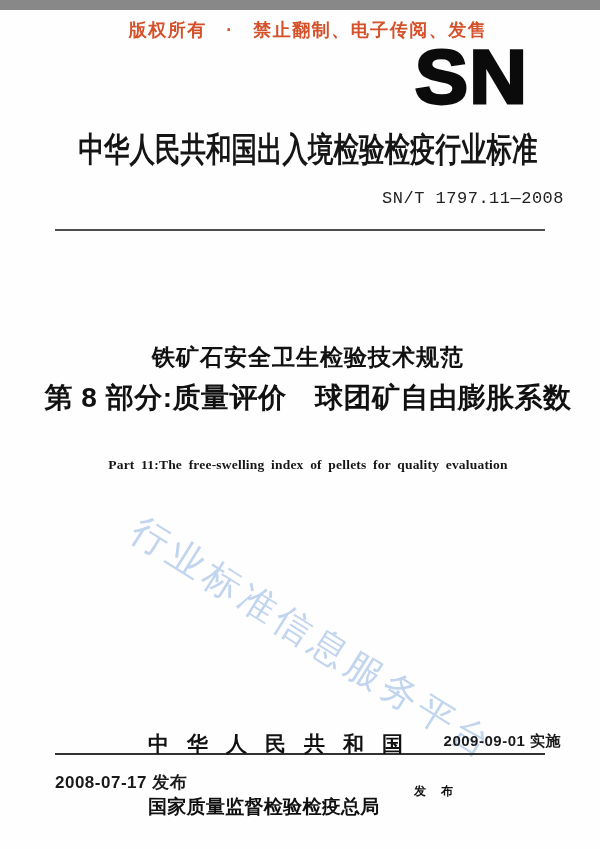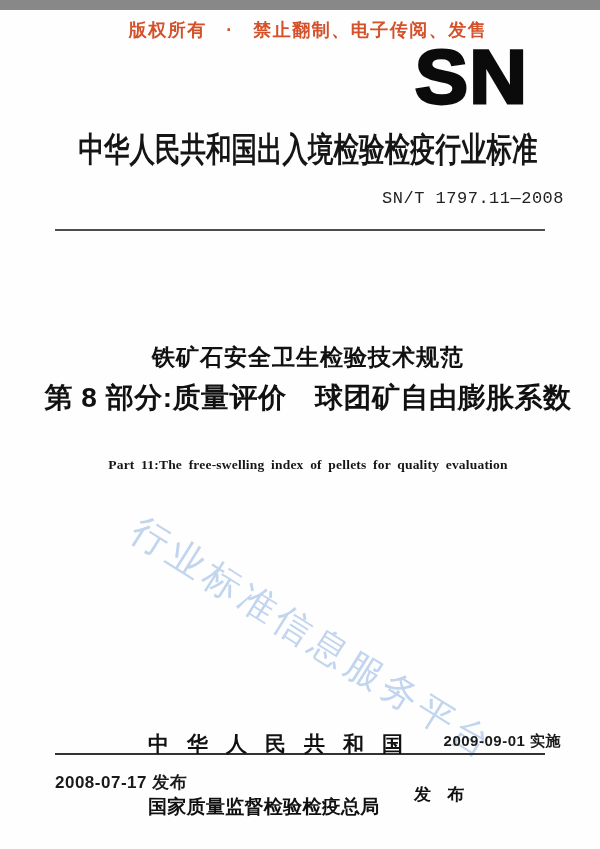--- a/index.html
+++ b/index.html
@@ -145,21 +145,21 @@
     font-size: 19px;
     letter-spacing: 0.3px;
     white-space: nowrap;
     color: #111;
   }
   .issue-label {
     position: absolute;
     left: 414px; top: 773px;
     font-family: "Liberation Serif", serif;
     font-weight: bold;
-    font-size: 17px;
+    font-size: 12px;
     letter-spacing: 6px;
     white-space: nowrap;
     color: #111;
   }
 </style>
 </head>
 <body>
 
 <div class="page">
 

